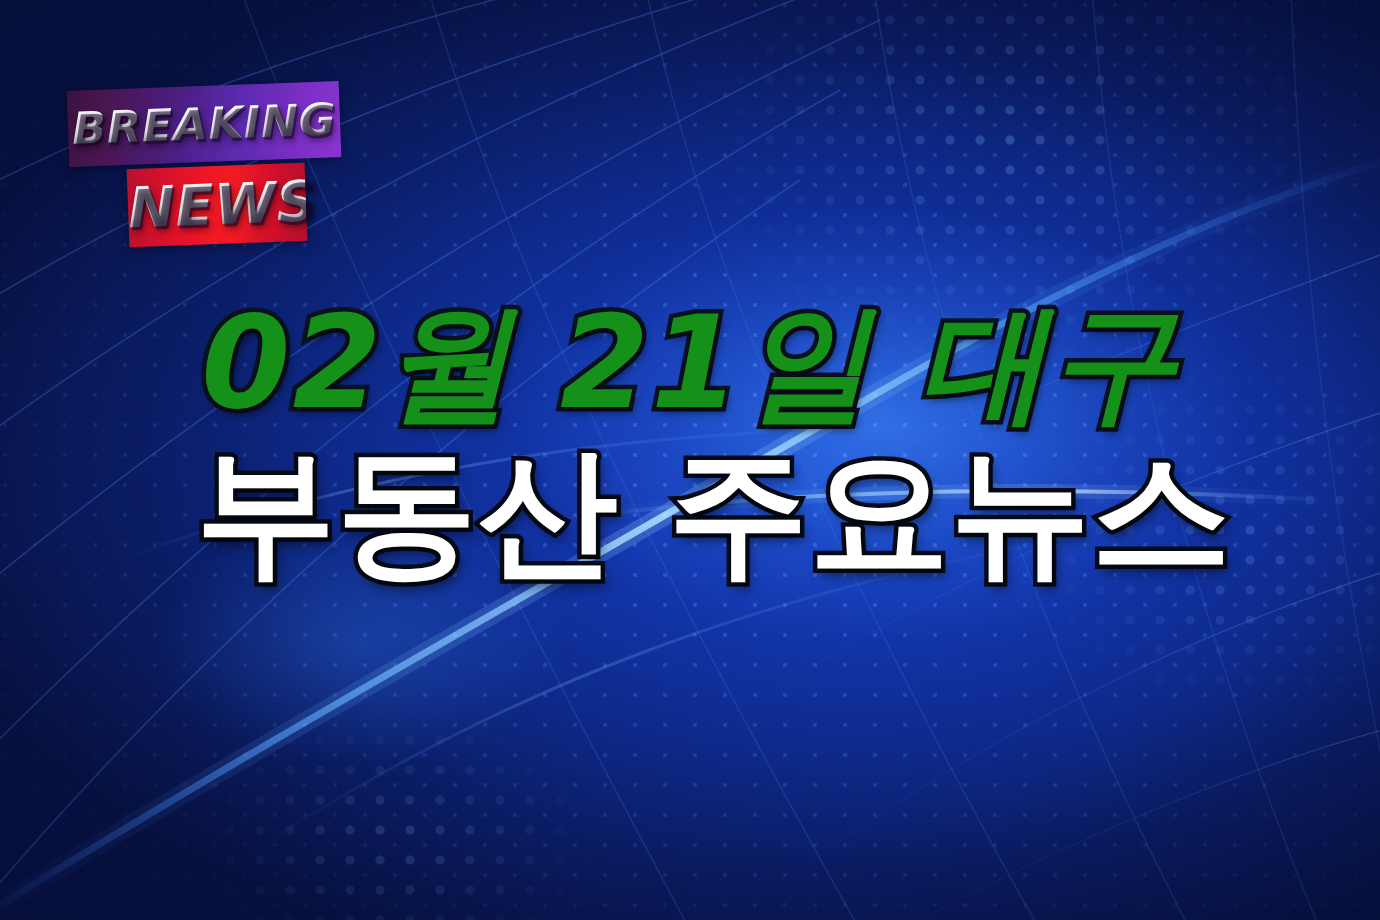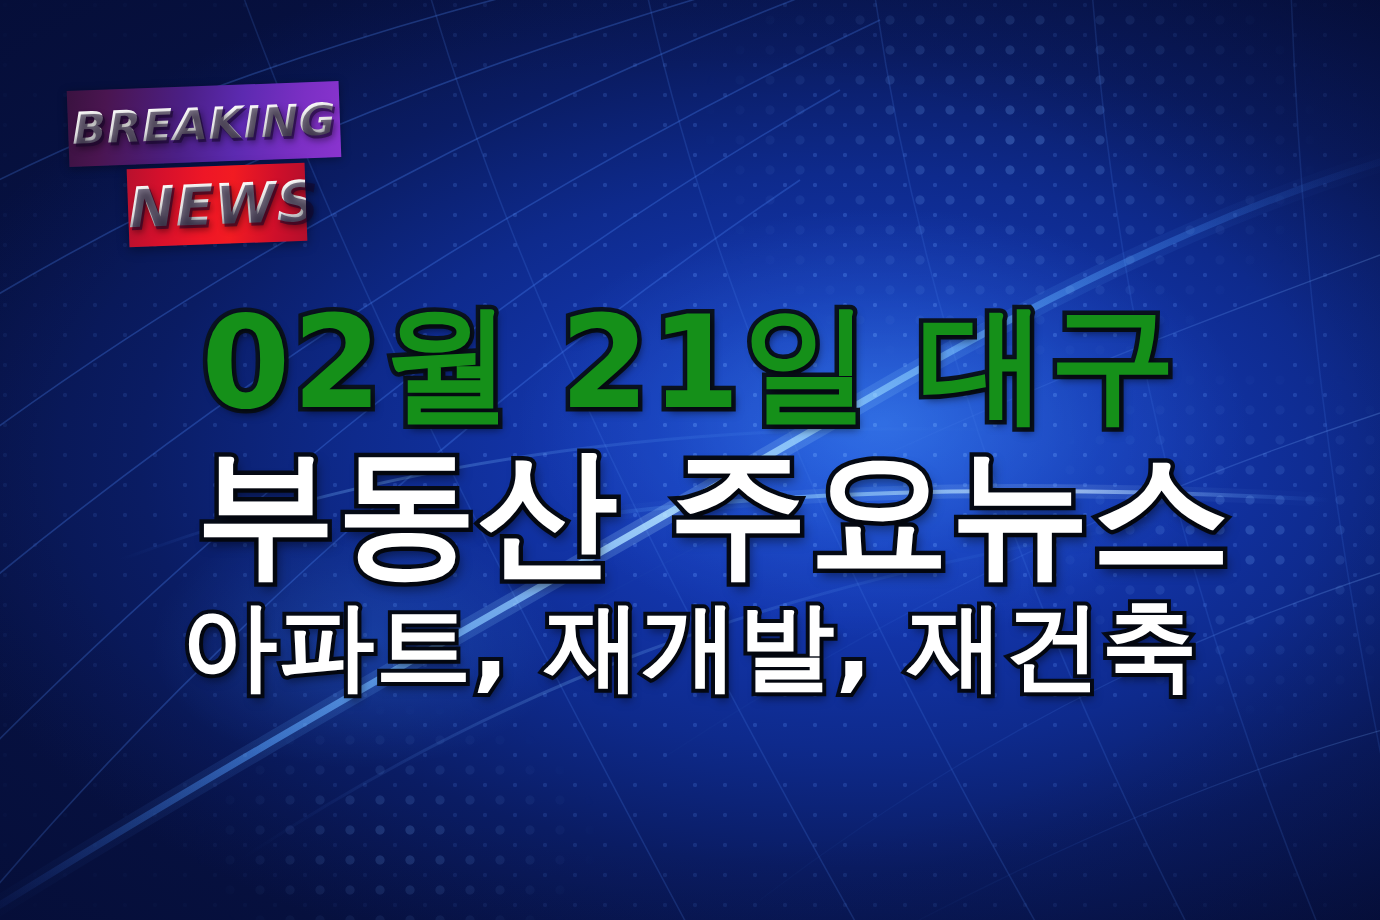--- a/index.html
+++ b/index.html
@@ -133,20 +133,21 @@
   .hl-green{
     font-size:128px;
     line-height:142px;
     letter-spacing:2px;
     color:#159019;
     paint-order:stroke fill;
     -webkit-text-stroke:9px #0b1320;
     text-shadow:
       0 0 2px rgba(5,10,25,0.9),
       3px 5px 9px rgba(0,0,0,0.55);
+    font-style: italic;
   }
   .hl-white-1{
     font-size:140px;
     line-height:156px;
     letter-spacing:1px;
     color:#ffffff;
     paint-order:stroke fill;
     -webkit-text-stroke:9px #070c18;
     text-shadow:
       0 0 3px rgba(4,8,20,0.85),
@@ -248,16 +249,15 @@
       <span class="badge-label">BREAKING</span>
     </div>
     <div class="badge-news">
       <span class="badge-label">NEWS</span>
     </div>
   </div>
 
   <div class="headline">
     <span class="hl-line hl-green">02월 21일 대구</span>
     <span class="hl-line hl-white-1">부동산 주요뉴스</span>
-    <span class="hl-line hl-white-2">아파트, 재개발, 재건축</span>
   </div>
 
 </div>
 
 </body></html>

